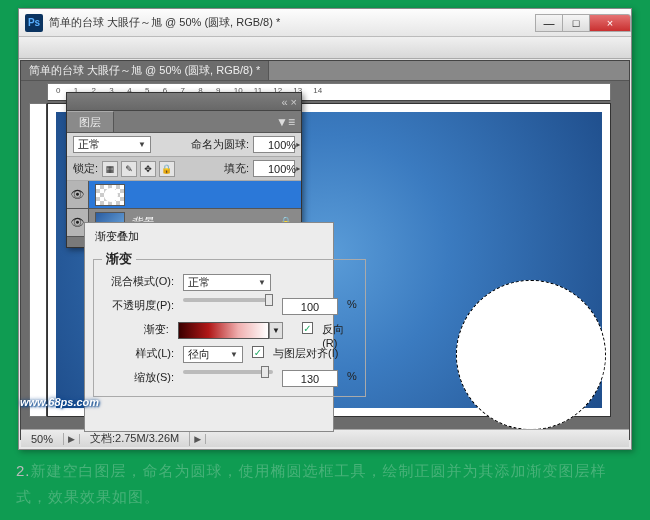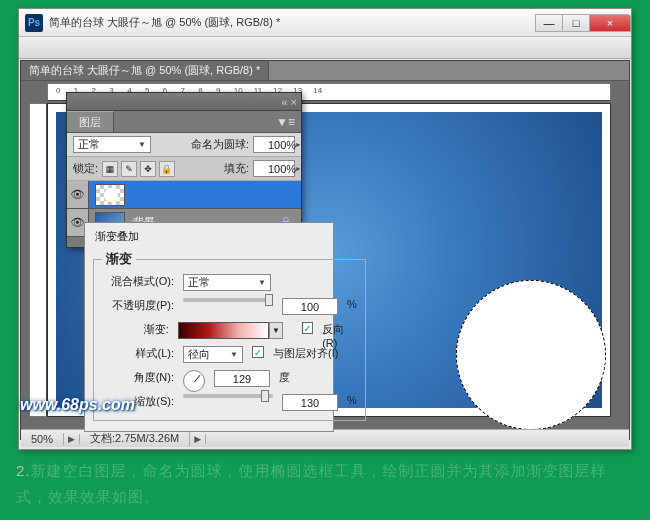--- a/index.html
+++ b/index.html
@@ -24,21 +24,21 @@
 .circle-sel { position:absolute; left:400px; top:168px; width:150px; height:150px; background:#fff; border-radius:50%; border:1px dashed #000; }
 
 .ruler-h { position:absolute; left:26px; right:18px; top:22px; height:18px; background:#fff; border:1px solid #777; border-bottom:1px solid #444; font-size:8px; color:#555; overflow:hidden;}
 .ruler-h::before { content:"0      1      2      3      4      5      6      7      8      9      10     11     12     13     14"; white-space:pre; letter-spacing:0px; padding-left:8px; position:relative; top:2px;}
 .ruler-v { position:absolute; left:8px; top:42px; bottom:22px; width:18px; background:#fff; border:1px solid #777; border-right:1px solid #444; font-size:8px; color:#555;}
 
 .statusbar { position:absolute; left:2px; right:2px; bottom:2px; height:18px; background: linear-gradient(#ececec,#d6d6d6); border-top:1px solid #aaa; display:flex; align-items:center; font-size:11px; color:#333; }
 .statusbar > span { padding:0 10px; border-right:1px solid #aaa; }
 .statusbar .arrow { font-size:9px; color:#555; padding: 0 4px;}
 
-.watermark { position:absolute; left:20px; top:396px; font-size:16px; font-weight:bold; color:#fff; font-style:italic; text-shadow:0 0 4px #04428c, 1px 1px 2px #04428c; }
+.watermark { position:absolute; left:20px; top:396px; font-size:11px; font-weight:bold; color:#fff; font-style:italic; text-shadow:0 0 4px #04428c, 1px 1px 2px #04428c; }
 
 
 .panel { position:absolute; left:66px; top:92px; width:236px; background:#8a8a8a; border:1px solid #333; box-shadow:2px 2px 6px rgba(0,0,0,0.45); }
 .panel-head { height:18px; background: linear-gradient(#7c7c7c,#686868); display:flex; align-items:center; justify-content:flex-end; padding-right:4px; color:#ccc; font-size:11px; border-bottom:1px solid #444;}
 .panel-head span { cursor:default;}
 .panel-tab { height:22px; display:flex; align-items:center; border-bottom:1px solid #555; background:#7a7a7a;}
 .panel-tab .t { font-size:11px; color:#eee; padding:0 12px; background:#8a8a8a; height:100%; display:flex; align-items:center; border-right:1px solid #555; border-top:1px solid #aaa;}
 .panel-tab .menu { margin-left:auto; padding-right:6px; color:#ddd; font-size:12px;}
 
 .row { height:24px; background:#d8d8d8; border-bottom:1px solid #aaa; display:flex; align-items:center; font-size:11px; color:#222; padding:0 6px; gap:4px;}
@@ -202,26 +202,20 @@
     <div class="optrow">
       <div class="lbl">样式(L):</div>
       <div class="field dd-field">
         <span>径向</span>
         <span class="arrow-d">▼</span>
       </div>
       <div class="chk">✓</div>
       <span>与图层对齐(I)</span>
     </div>
 
-    <div class="optrow">
-      <div class="lbl">角度(N):</div>
-      <div class="dial"></div>
-      <div class="field num">129</div>
-      <span>度</span>
-    </div>
 
     <div class="optrow">
       <div class="lbl">缩放(S):</div>
       <div class="slider">
           <div class="kn" style="left:78px;"></div>
         </div>
       <div class="field num">130</div>
       <span>%</span>
     </div>
   </fieldset>

